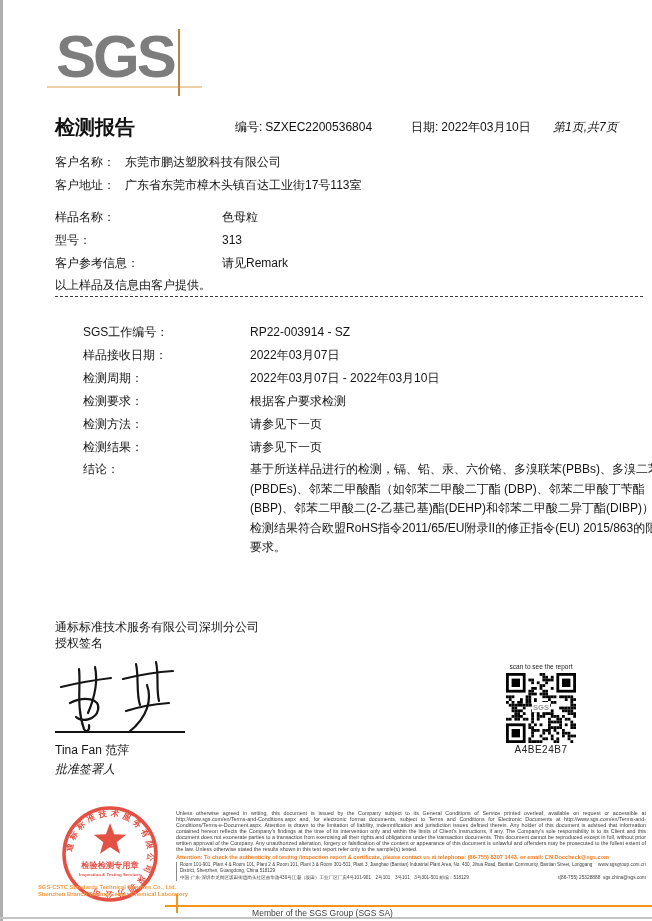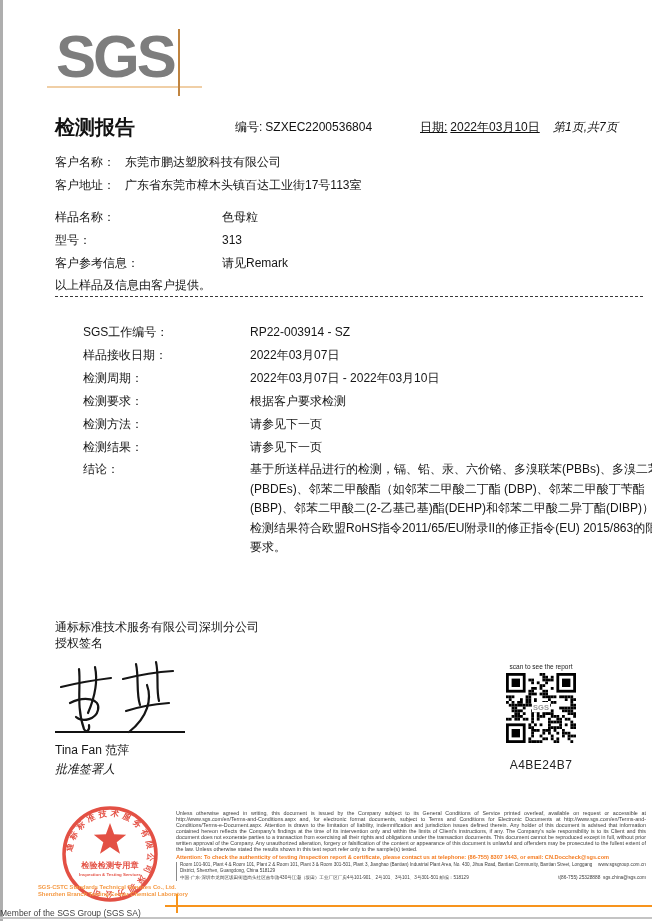--- a/index.html
+++ b/index.html
@@ -15,21 +15,21 @@
   .logo-block { position:absolute; left:0; top:0; width:260px; height:110px; }
   .logo-text  { position:absolute; left:56px; top:22px; font-size:60px; font-weight:bold; color:#7d7d7d; letter-spacing:-3px; font-family:"Liberation Sans","DejaVu Sans",sans-serif; }
   .logo-hline { position:absolute; left:47px; top:86px; width:155px; height:2px; background:#f0cfa6; }
   .logo-vline { position:absolute; left:178px; top:29px; width:2px; height:67px; background:#c08440; }
 
   
   .title-row { position:absolute; left:0; top:112px; width:652px; height:28px; }
   .report-title { position:absolute; left:55px; top:2px; font-size:20px; font-weight:bold; color:#111; }
   .hdr-pair { position:absolute; top:7px; font-size:12px; color:#111; white-space:nowrap; }
   .hdr-no   { left:235px; }
-  .hdr-date { left:420px;text-decoration:underline; }
+  .hdr-date { left:411px; }
   .hdr-page { left:553px;font-style:italic; }
   .hdr-pair .l { margin-right:3px; }
 
   
   .block { position:absolute; left:55px; font-size:12px; color:#161616; }
   .row { display:flex; align-items:flex-start; line-height:23px; white-space:nowrap; }
   .row .lbl { flex:0 0 auto; }
   .w70  .lbl { width:70px; }
   .w167 .lbl { width:167px; }
   .row .val { white-space:nowrap; }
@@ -51,40 +51,40 @@
   .sign-auth { line-height:16px; }
   .sig-svg { display:block; margin:8px 0 0 2px; }
   .sig-line { width:130px; border-bottom:2px solid #111; margin-top:-4px; }
   .sign-name { margin-top:8px; line-height:19px; }
   .sign-title { line-height:19px;font-style:italic; }
 
   
   .qr-block { position:absolute; left:500px; top:663px; width:82px; text-align:center; color:#333; }
   .qr-caption { font-size:6.5px; line-height:8px; color:#222; }
   .qr-box { width:70px; height:70px; margin:2px auto 0 auto; }
-  .qr-code-text { font-size:12px; letter-spacing:.5px; color:#222; margin-top:15px; }
+  .qr-code-text { font-size:10px; letter-spacing:.5px; color:#222; margin-top:1px; }
 
   
   .stamp { position:absolute; left:60px; top:804px; width:100px; height:100px; opacity:.88; }
 
   
   .cstc { position:absolute; left:38px; top:884px; width:150px; font-size:5.8px; line-height:7.4px; color:#f59a45; font-weight:bold; }
 
   
   .foot-col { position:absolute; left:176px; top:811px; width:470px; }
   .disclaimer { font-size:5.35px; line-height:5.95px; color:#3d3d3d; text-align:justify; }
   .attention { font-size:5.6px; line-height:6.4px; color:#f47b20; font-weight:bold; margin-top:1px; }
   .addr { margin-top:2px; border-left:1px solid #8a8a8a; padding-left:3px; }
   .addr-row { display:flex; justify-content:space-between; align-items:flex-start; }
   .addr-row .a { font-size:4.6px; line-height:6.4px; color:#3d3d3d; flex:1 1 auto; padding-right:4px; }
   .addr-row .b { font-size:4.8px; line-height:6.4px; color:#3d3d3d; white-space:nowrap; flex:0 0 auto; }
 
   .orange-rule { position:absolute; left:165px; top:905px; width:487px; height:2px; background:#f7941d; }
   .orange-tick { position:absolute; left:176px; top:894px; width:2px; height:19px; background:#f7941d; }
-  .member-line { position:absolute; left:0px; top:908px; width:645px; text-align:left; font-size:8.5px; color:#3f3f3f; }
+  .member-line { position:absolute; left:0px; top:908px; width:645px; text-align:center; font-size:8.5px; color:#3f3f3f; }
 </style>
 </head>
 <body>
 
 <div id="page">
   <div class="edge-left"></div>
   <div class="edge-bottom"></div>
 
   <div class="logo-block">
     <div class="logo-hline"></div>

